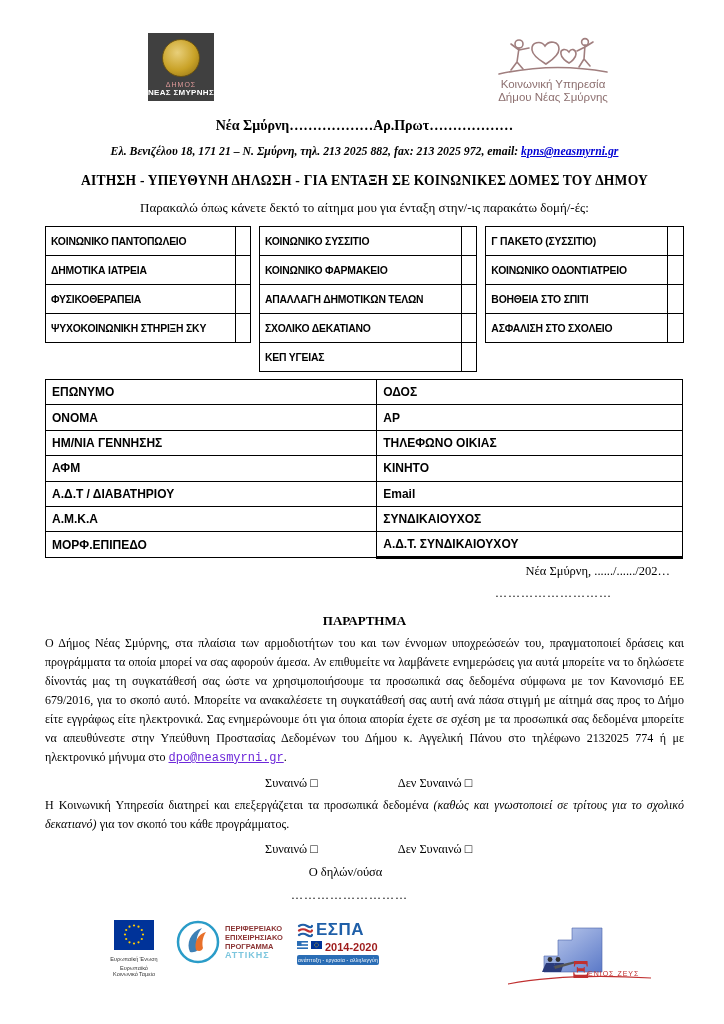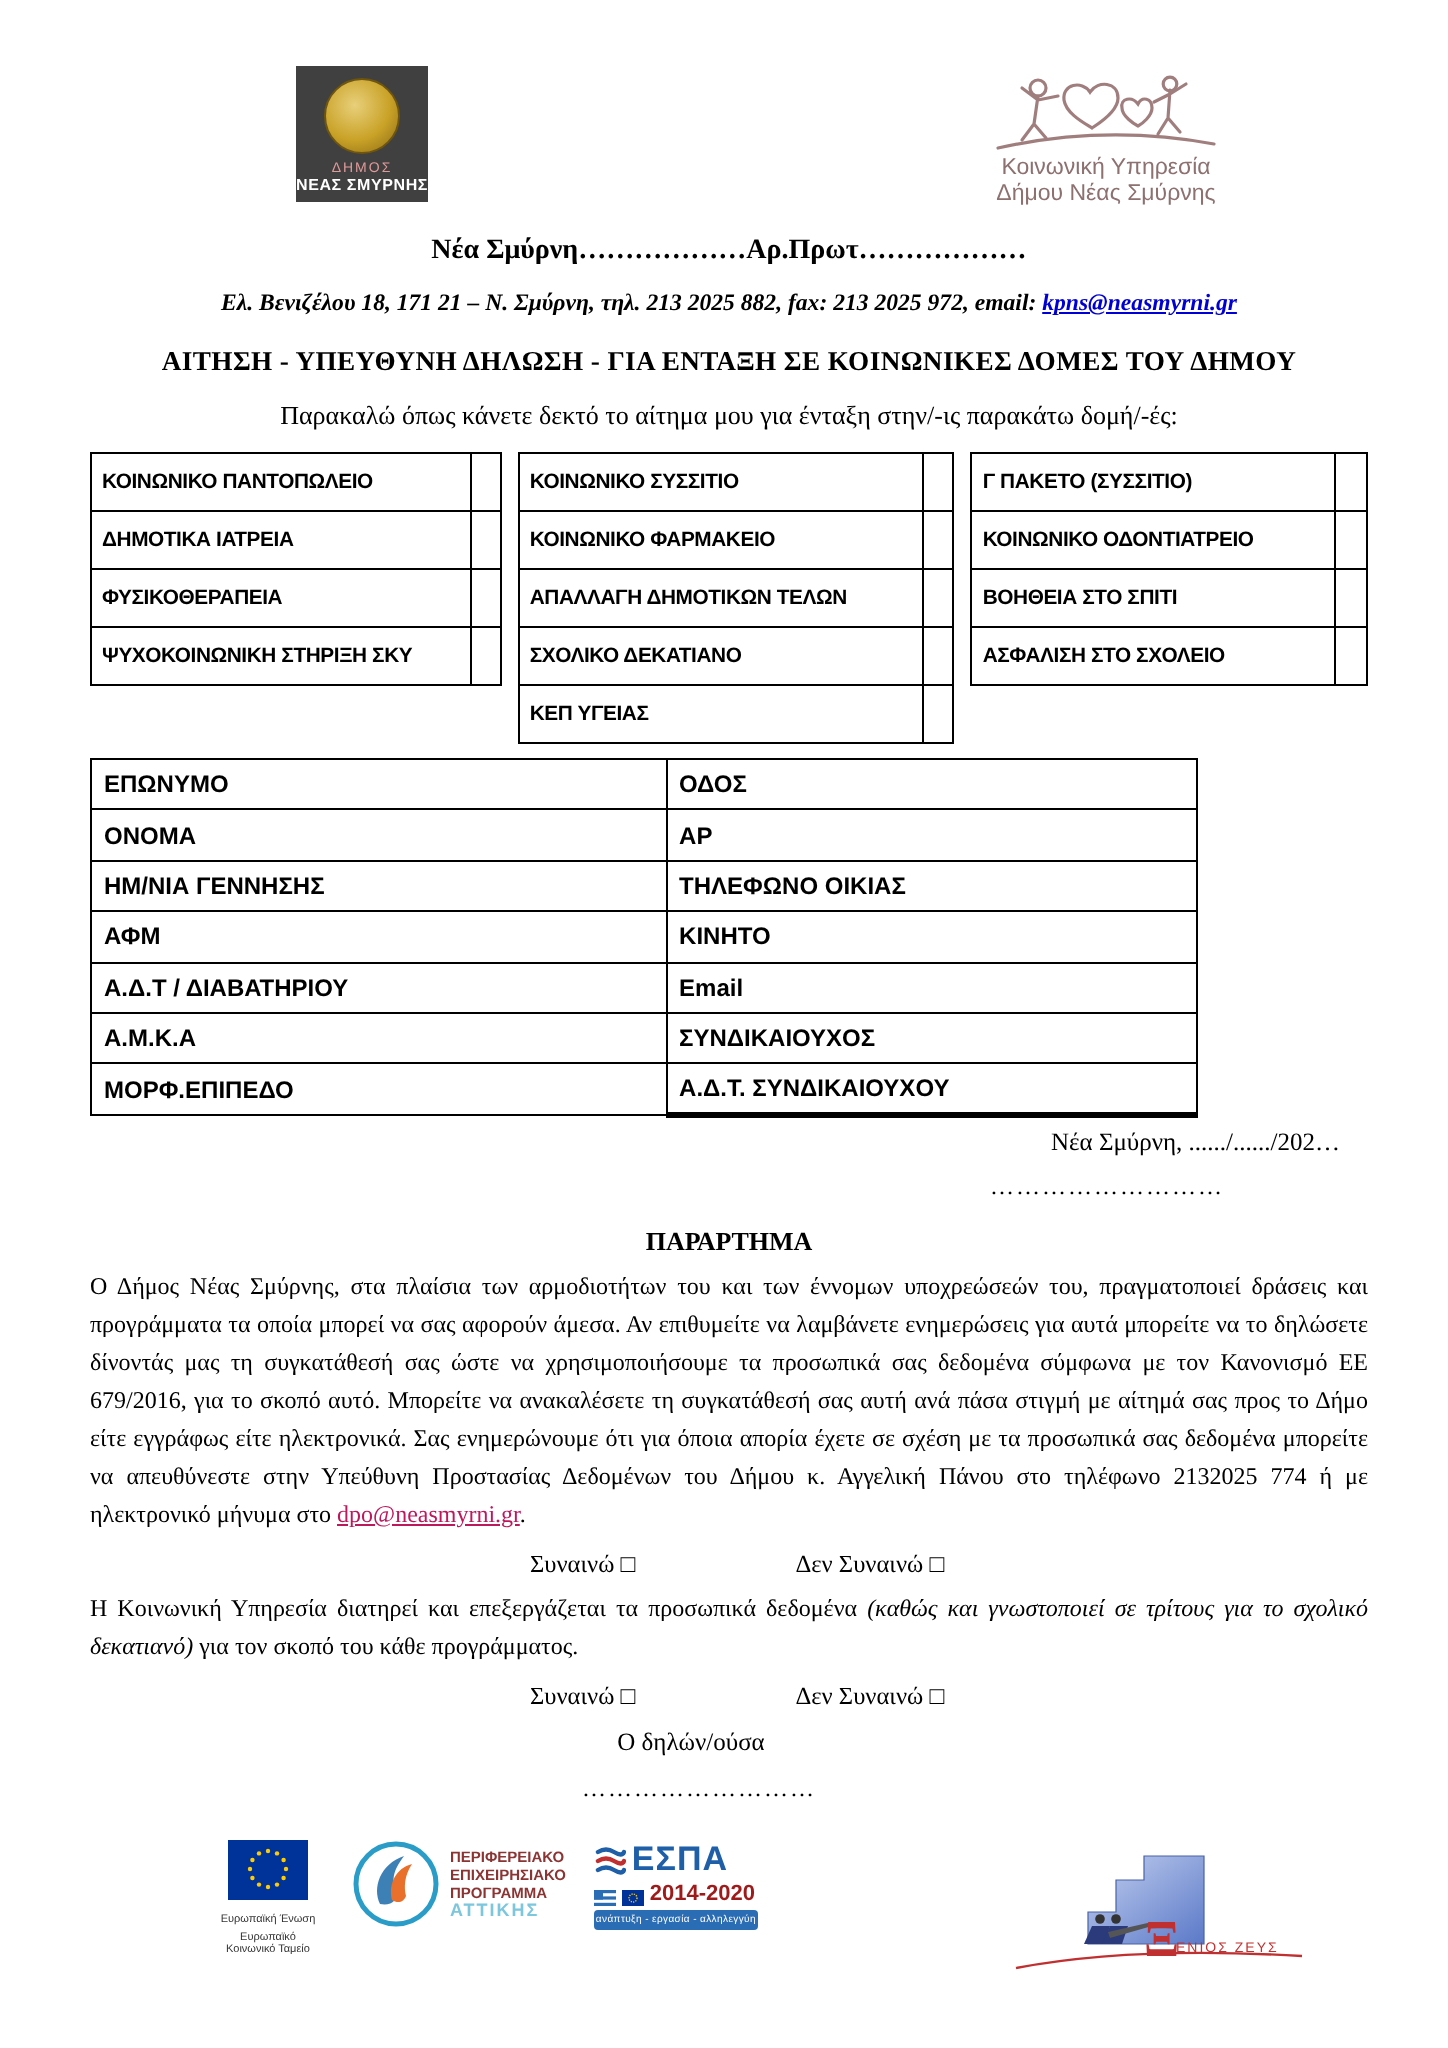--- a/index.html
+++ b/index.html
@@ -43,52 +43,52 @@
   .svc-table { border-collapse:collapse; table-layout:fixed; }
   .svc-table td {
     border:1.6px solid #000; height:29px; vertical-align:middle;
     font-family:"Liberation Sans",sans-serif; font-weight:bold; font-size:10.4px;
     letter-spacing:-0.2px; padding:2px 2px 2px 5px; white-space:nowrap; overflow:hidden;
   }
   .svc-table td.chk { width:22px; padding:0; }
   .w1 { width:206px; } .w2 { width:220px; } .w3 { width:198px; }
 
   
-  .details { border-collapse:collapse; width:554px; margin-top:7px; table-layout:fixed; }
+  .details { border-collapse:collapse; width:638px; margin-top:7px; table-layout:fixed; }
   .details td {
     border:1.6px solid #000; height:25.4px; vertical-align:middle;
     font-family:"Liberation Sans",sans-serif; font-weight:bold; font-size:12px;
     padding:2px 4px 2px 6px;
   }
   .details td.thick-bottom { border-bottom:3.5px solid #000; }
 
   .date-line { text-align:right; font-size:12.5px; margin-top:5px; padding-right:14px; }
   .applicant-line { text-align:right; font-size:12.5px; margin-top:7px; padding-right:78px; }
   .sig-dots-right { text-align:right; font-size:12px; margin-top:7px; letter-spacing:1px; padding-right:72px; }
 
   
   .appendix-heading { text-align:center; font-weight:bold; font-size:13px; margin-top:12px; }
   .para { font-size:12px; line-height:19px; text-align:justify; margin-top:5px; }
-  .para a { color:#be185d; }
+  .para a { color:#6d28d9;font-family:Liberation Mono, monospace; }
   .consent-row { display:flex; font-size:12.3px; margin-top:8px; padding-left:220px; gap:80px; }
   .declarant-line { text-align:center; font-size:12.5px; margin-top:8px; padding-right:38px; }
   .sig-dots-center { text-align:center; font-size:12px; margin-top:8px; letter-spacing:1px; padding-right:30px; }
   .italic { font-style:italic; }
 
   
   .footer { position:absolute; left:45px; right:40px; top:920px; display:flex; align-items:flex-start; }
   .eu-logo { margin-left:63px; text-align:center; width:52px; }
   .eu-caption { font-size:5.5px; font-family:"Liberation Sans",sans-serif; color:#333; line-height:6.5px; margin-top:2px; }
   .pep-logo { margin-left:16px; display:flex; align-items:center; gap:5px; }
   .pep-text { font-family:"Liberation Sans",sans-serif; font-size:7.5px; font-weight:bold; color:#8b3434; line-height:9px; }
   .pep-text .attiki { color:#7cc6de; font-size:9px; letter-spacing:1px; }
   .espa-logo { margin-left:14px; width:82px; font-family:"Liberation Sans",sans-serif; }
   .espa-top { display:flex; align-items:center; gap:3px; }
   .espa-name { color:#1f5fa8; font-weight:bold; font-size:17px; letter-spacing:.5px; }
-  .espa-mid { display:flex; align-items:flex-end; gap:3px; margin-top:1px; }
+  .espa-mid { display:flex; align-items:flex-start; gap:3px; margin-top:1px; }
   .espa-years { color:#9e1b1b; font-weight:bold; font-size:11px; }
   .espa-bar {
     margin-top:2px; background:#2a6db5; color:#fff; font-size:5px; text-align:center;
     padding:2px 1px; border-radius:2px; letter-spacing:.2px;
   }
   .xenios-logo { margin-left:auto; margin-right:28px; margin-top:6px; }
 
   .flag-mini { display:inline-block; }
 </style>
 </head>

